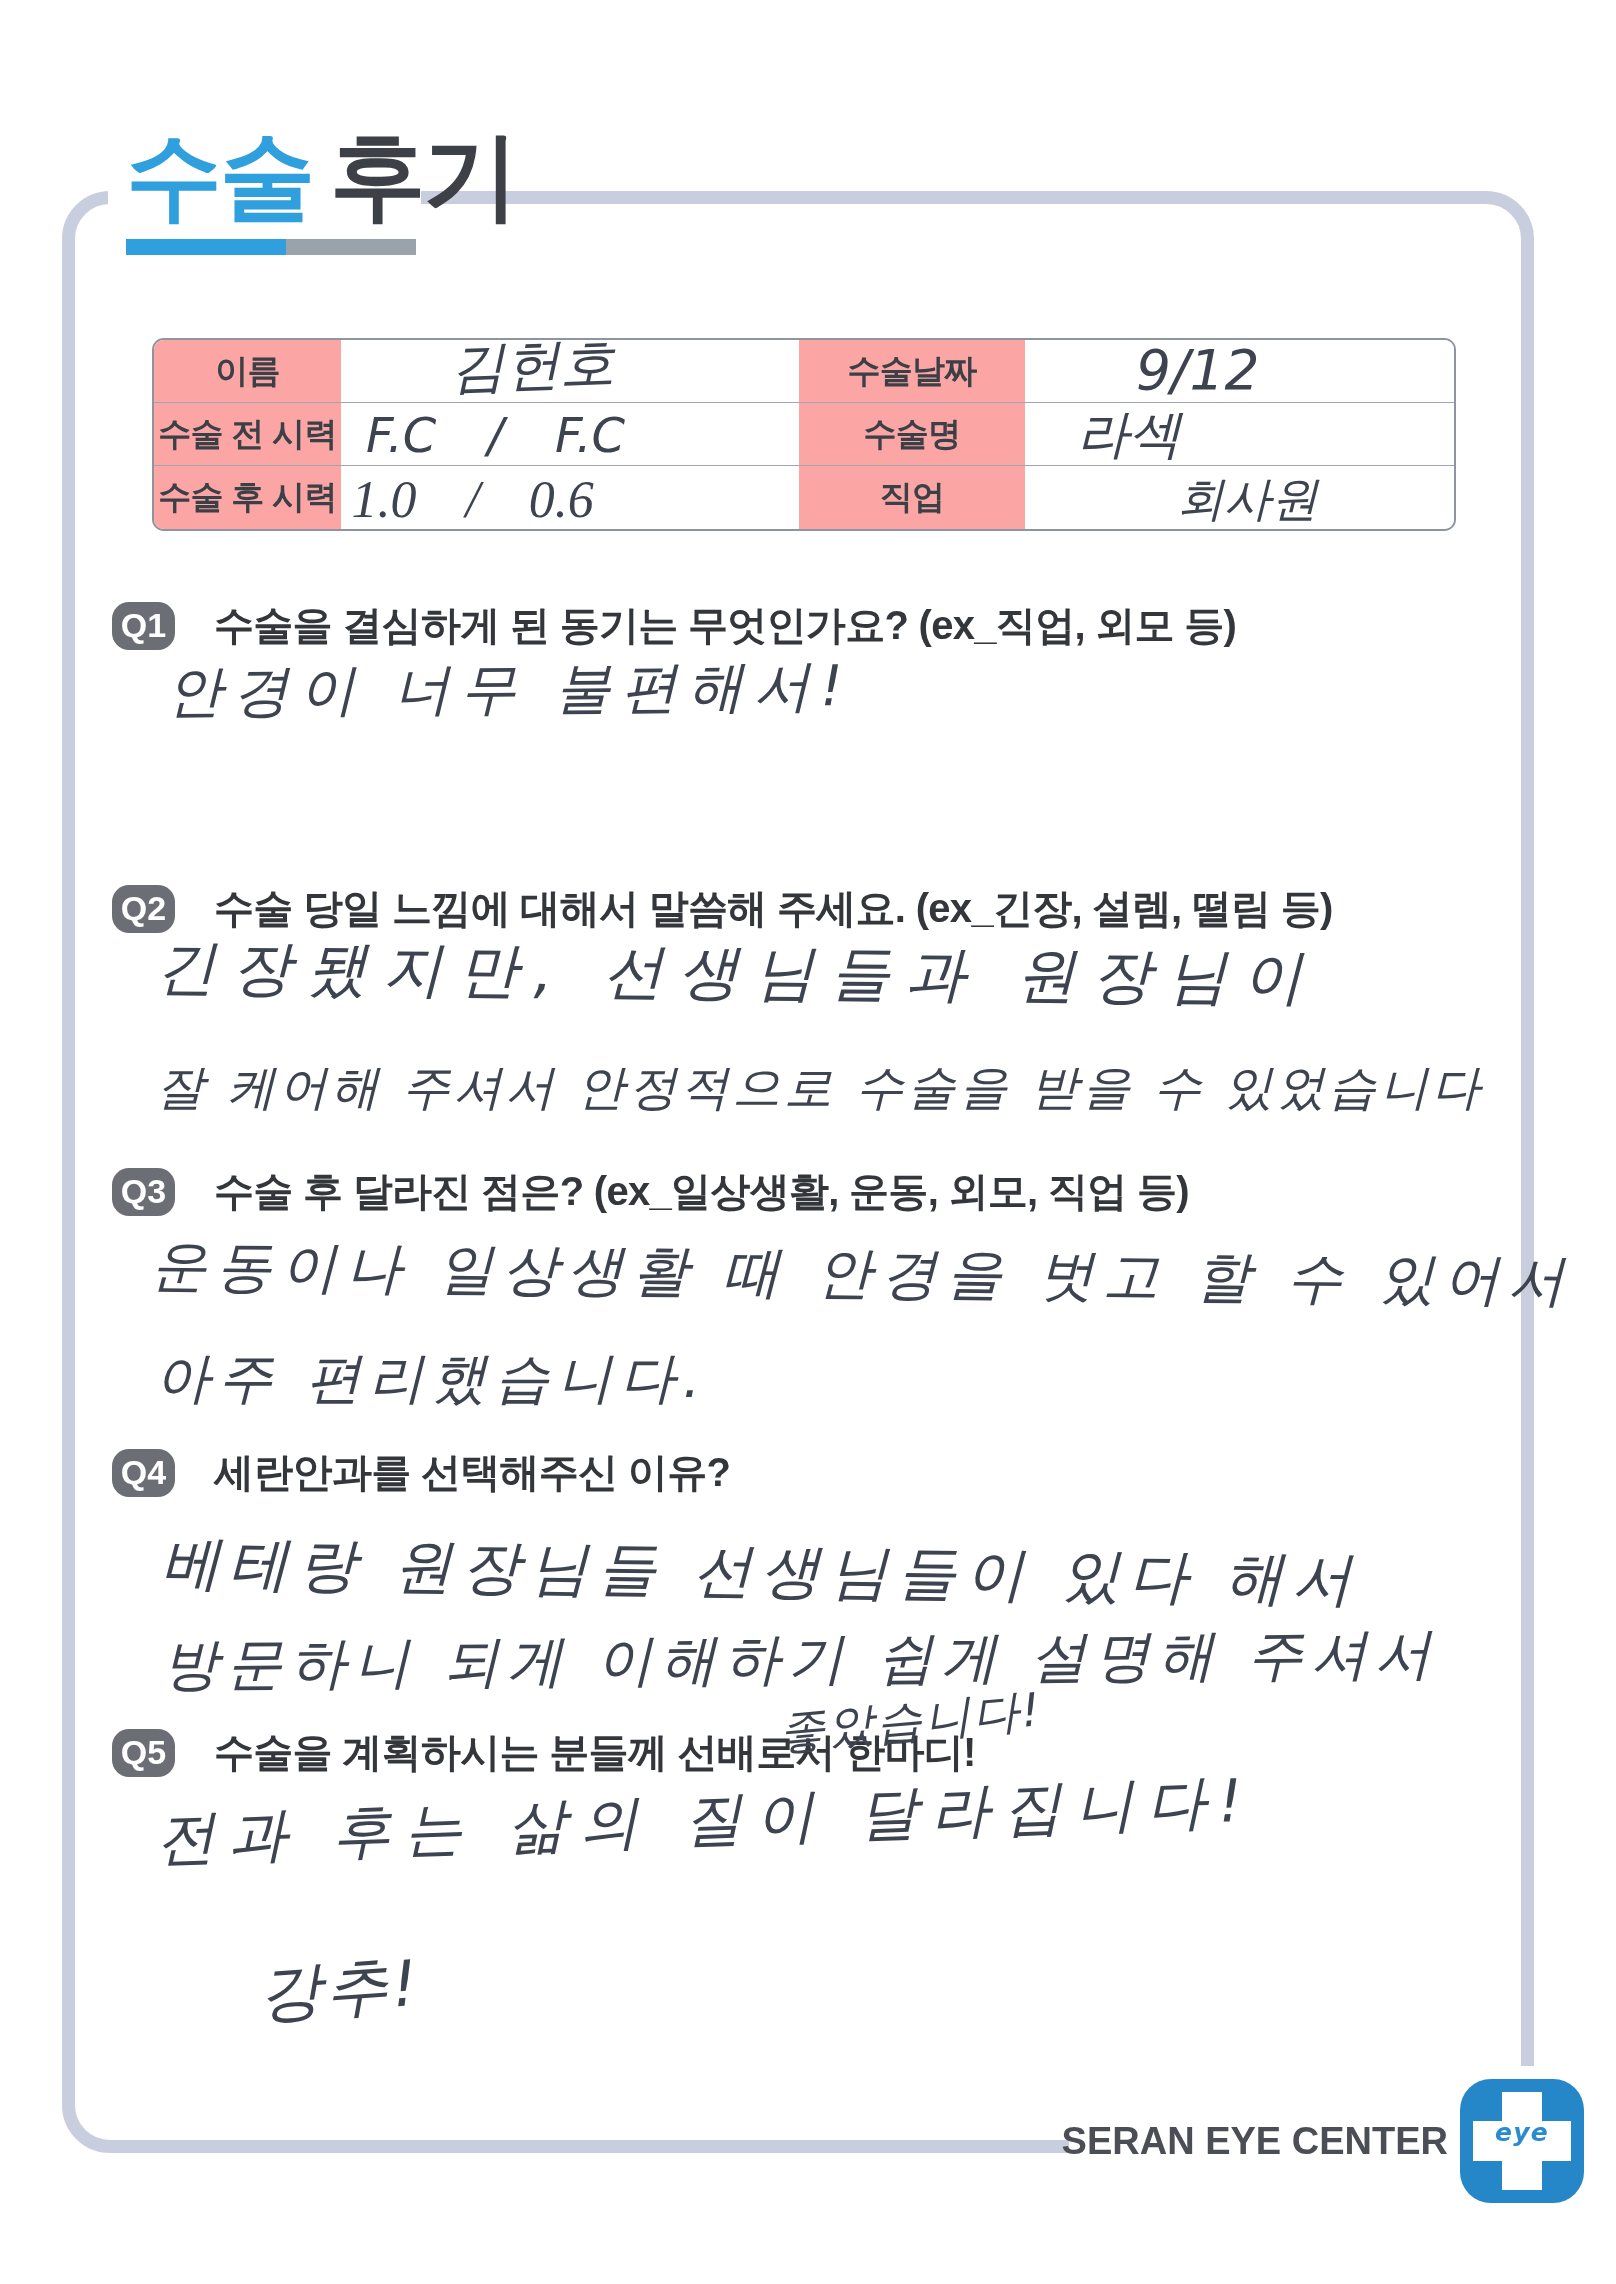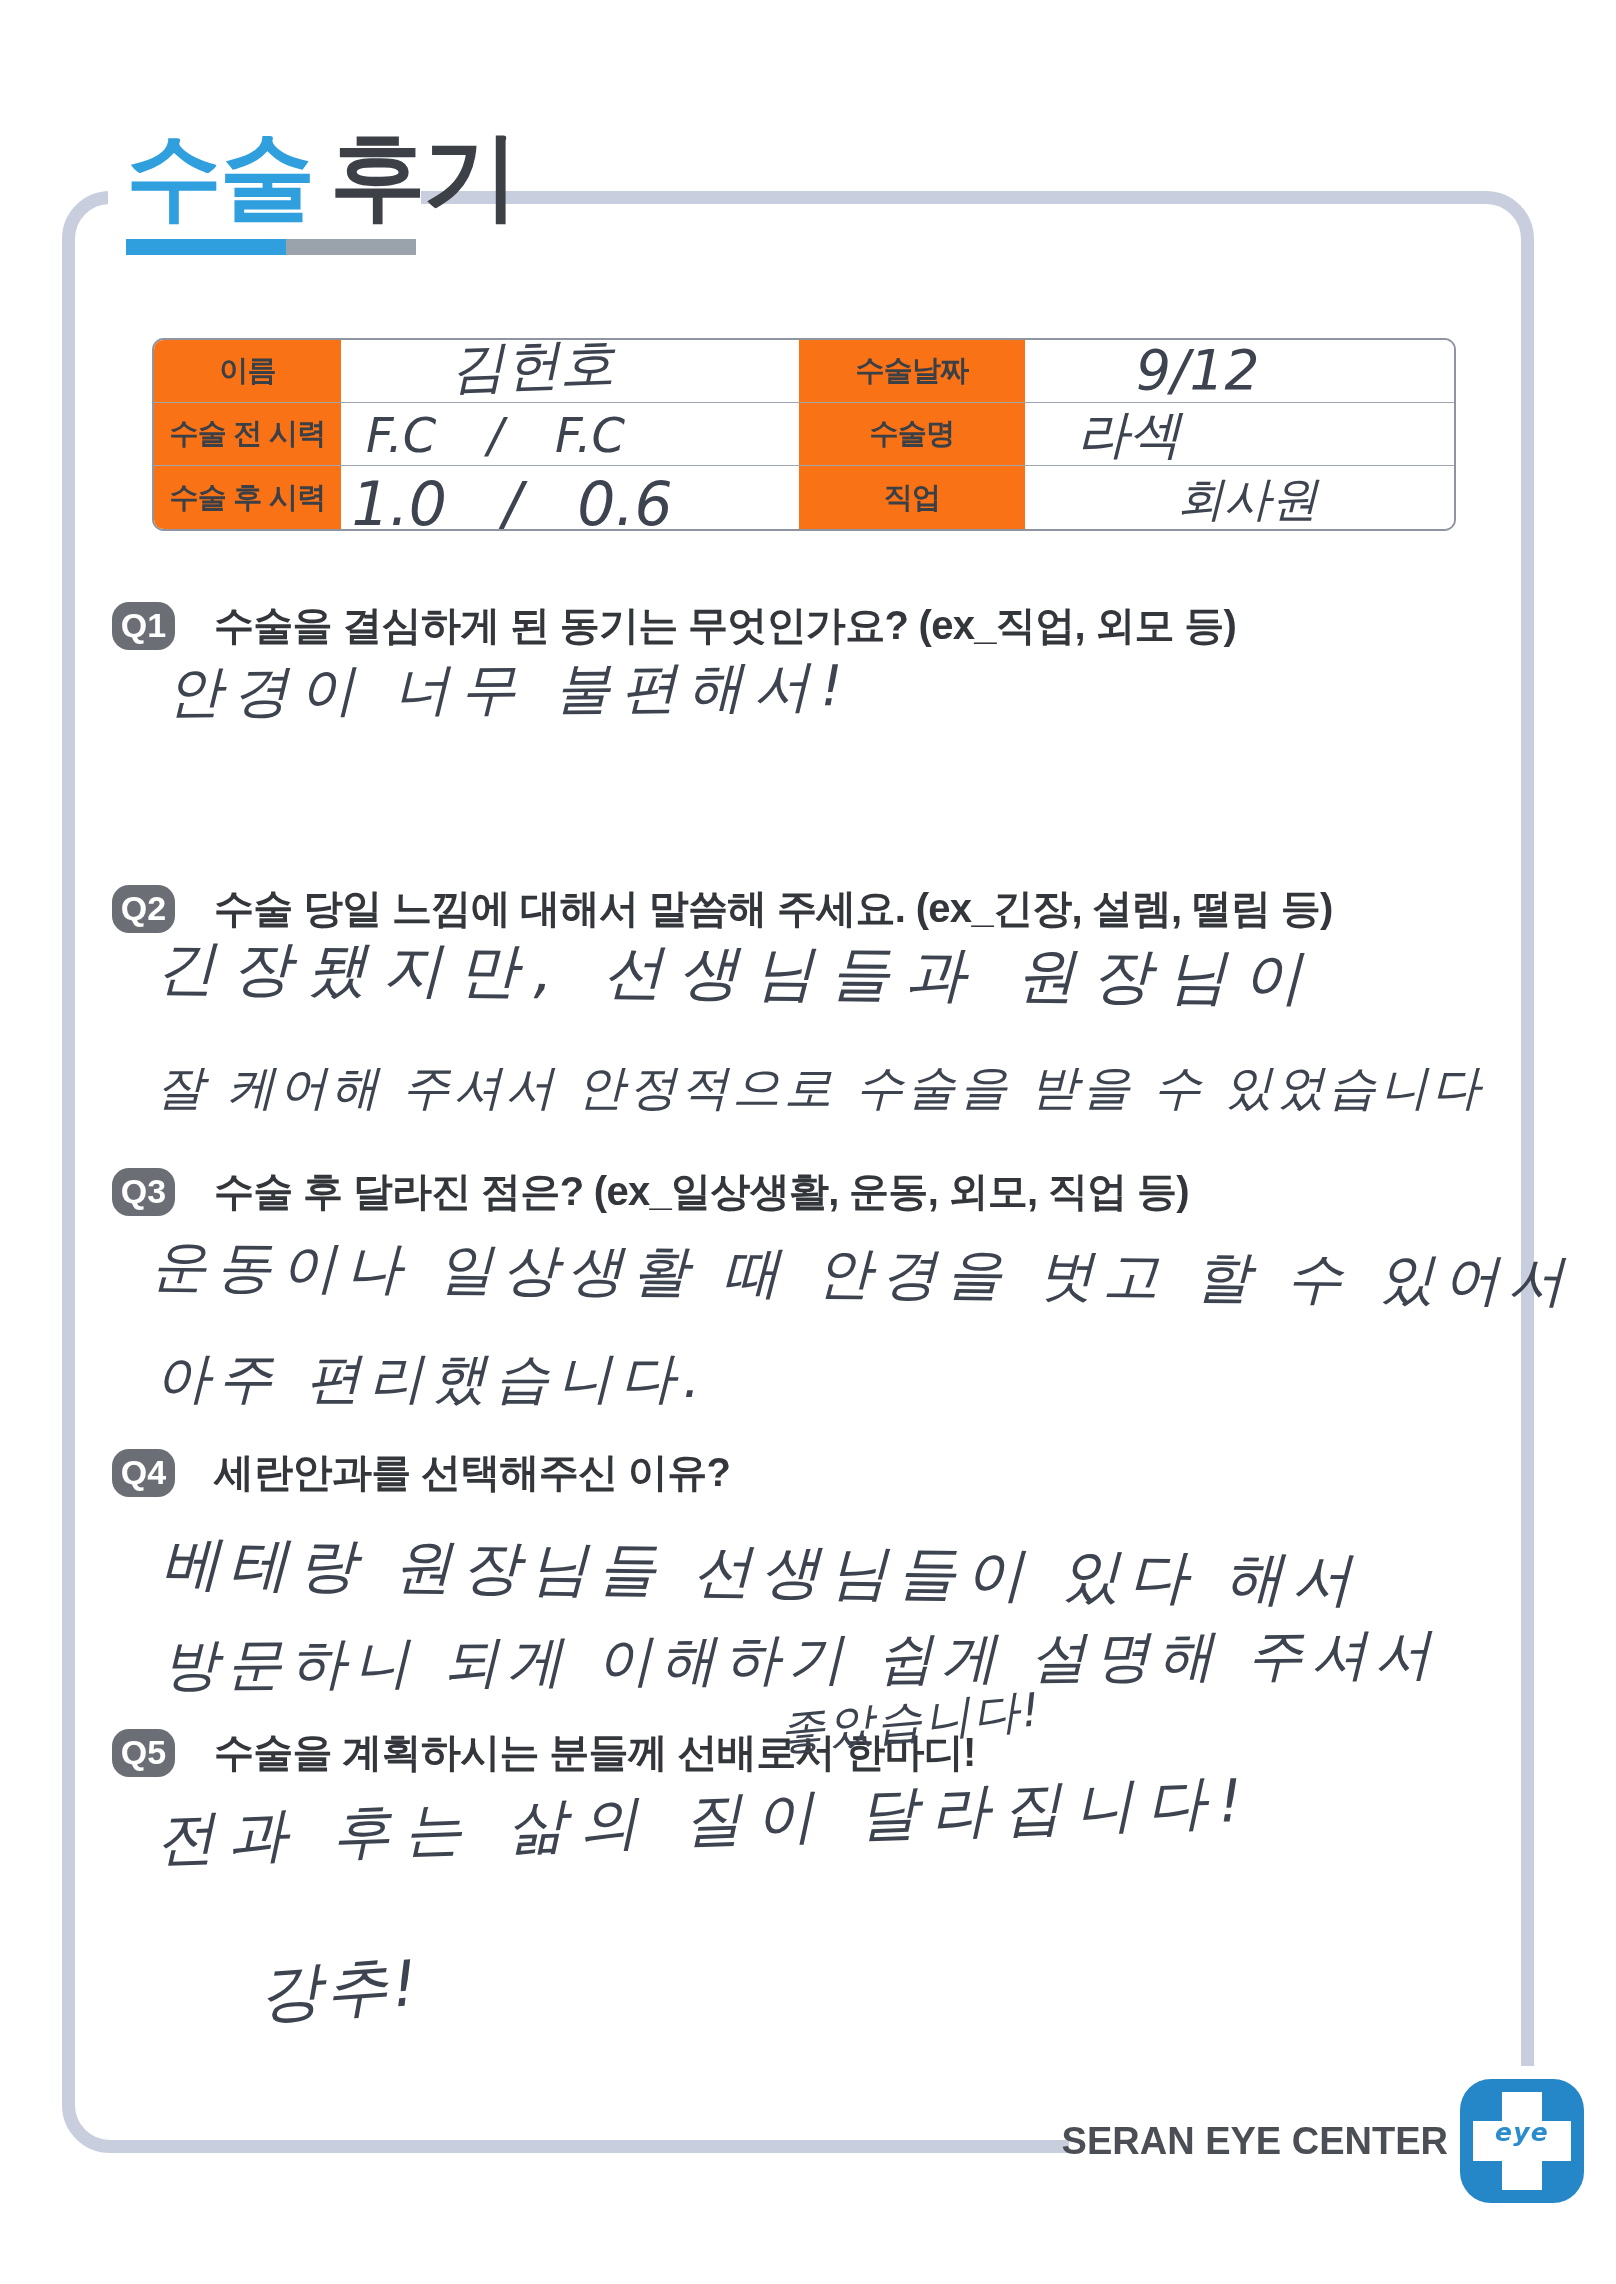--- a/index.html
+++ b/index.html
@@ -20,32 +20,32 @@
   .u-blue{width:160px;background:#2f9fdd;}
   .u-gray{width:130px;background:#9aa2ac;}
 
   
   .info-table{position:absolute;left:152px;top:338px;width:1300px;
               display:grid;grid-template-columns:187px 458px 226px 430px;grid-auto-rows:63px;
               border:2px solid #8f95a0;border-radius:11.7px;overflow:hidden;box-sizing:content-box;
               background:#ffffff;}
   .cell{box-sizing:border-box;}
   .cell.divider{border-bottom:1.3px solid #a0a6b0;}
-  .cell.label{background:#f97316;display:flex;align-items:center;justify-content:center;
-              font-size:29px;font-weight:bold;color:#3b3f46;letter-spacing:-0.7px;}
+  .cell.label{background:#fca5a5;display:flex;align-items:center;justify-content:center;
+              font-size:33px;font-weight:bold;color:#3b3f46;letter-spacing:-0.7px;}
   .cell.value{position:relative;background:#ffffff;}
 
   
   .hw{position:absolute;font-family:"DejaVu Sans",sans-serif;font-style:italic;color:#3d4450;
       white-space:nowrap;transform-origin:left top;line-height:1;}
   .hw-name{left:108px;top:1.3px;font-size:55px;transform:rotate(-2deg);}
   .hw-date{left:111px;top:2.6px;font-size:55px;}
   .hw-prev{left:25px;top:7.8px;font-size:48px;word-spacing:36px;}
   .hw-surg{left:52px;top:5.2px;font-size:52px;}
-  .hw-postv{left:10.4px;top:7.8px;font-size:60px;word-spacing:36px;}
+  .hw-postv{left:10.4px;top:7.8px;font-size:52px;word-spacing:36px;font-family:Liberation Serif, serif;}
   .hw-job{left:108px;top:9px;font-size:47px;margin-left:44px;}
 
   
   .qrow{position:absolute;left:112px;display:flex;align-items:center;}
   .q1{top:598px;} .q2{top:881px;} .q3{top:1164px;} .q4{top:1445px;} .q5{top:1725px;}
   .qbadge{width:63px;height:48px;border-radius:17px;background:#6b6f75;color:#ffffff;
           font-size:34px;font-weight:bold;display:flex;align-items:center;justify-content:center;
           flex:0 0 auto;}
   .qtext{margin-left:39px;font-size:40px;font-weight:bold;color:#33363b;letter-spacing:-0.7px;
          white-space:nowrap;}

